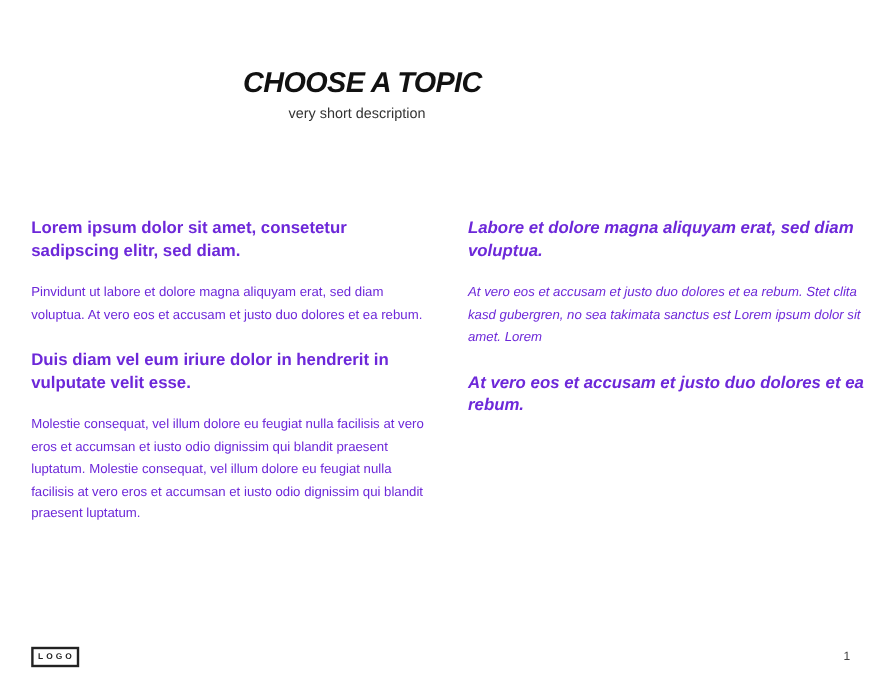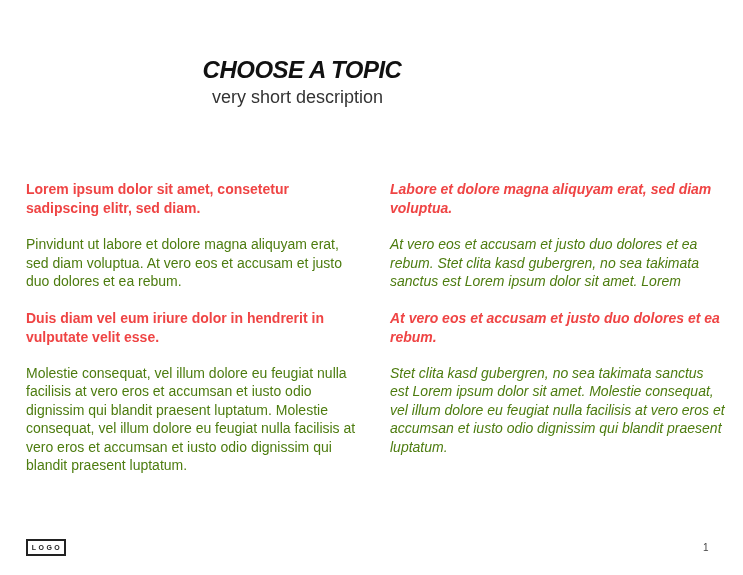--- a/index.html
+++ b/index.html
@@ -27,41 +27,41 @@
       font-size: 24px;
       letter-spacing: -0.5px;
       color: #111111;
     }
     .subtitle {
       position: absolute;
       top: 87px;
       left: 0;
       width: 595px;
       text-align: center;
-      font-size: 18px;
+      font-size: 12px;
       color: #333333;
     }
     .col {
       position: absolute;
       top: 180px;
       width: 335px;
     }
     .col.left { left: 26px; }
     .col.right { left: 390px; font-style: italic; }
     .heading {
       font-weight: bold;
       font-size: 14px;
       line-height: 19px;
-      color: #ef4444;
+      color: #6d28d9;
       margin: 0 0 17px 0;
     }
     .para {
-      font-size: 14px;
+      font-size: 11px;
       line-height: 18.5px;
-      color: #4d7c0f;
+      color: #6d28d9;
       margin: 13px 0 18px 0;
     }
     .logo {
       position: absolute;
       left: 26px;
       top: 539px;
       width: 40px;
       height: 17px;
       border: 2px solid #222222;
       box-sizing: border-box;
@@ -92,17 +92,16 @@
   <p class="heading">Lorem ipsum dolor sit amet, consetetur sadipscing elitr, sed diam.</p>
   <p class="para">Pinvidunt ut labore et dolore magna aliquyam erat, sed diam voluptua. At vero eos et accusam et justo duo dolores et ea rebum.</p>
   <p class="heading">Duis diam vel eum iriure dolor in hendrerit in vulputate velit esse.</p>
   <p class="para">Molestie consequat, vel illum dolore eu feugiat nulla facilisis at vero eros et accumsan et iusto odio dignissim qui blandit praesent luptatum. Molestie consequat, vel illum dolore eu feugiat nulla facilisis at vero eros et accumsan et iusto odio dignissim qui blandit praesent luptatum.</p>
 </div>
 
 <div class="col right">
   <p class="heading">Labore et dolore magna aliquyam erat, sed diam voluptua.</p>
   <p class="para">At vero eos et accusam et justo duo dolores et ea rebum. Stet clita kasd gubergren, no sea takimata sanctus est Lorem ipsum dolor sit amet. Lorem</p>
   <p class="heading">At vero eos et accusam et justo duo dolores et ea rebum.</p>
-  <p class="para">Stet clita kasd gubergren, no sea takimata sanctus est Lorem ipsum dolor sit amet. Molestie consequat, vel illum dolore eu feugiat nulla facilisis at vero eros et accumsan et iusto odio dignissim qui blandit praesent luptatum.</p>
 </div>
 
 <div class="logo">LOGO</div>
 <div class="page-number">1</div>
 
 </body></html>

